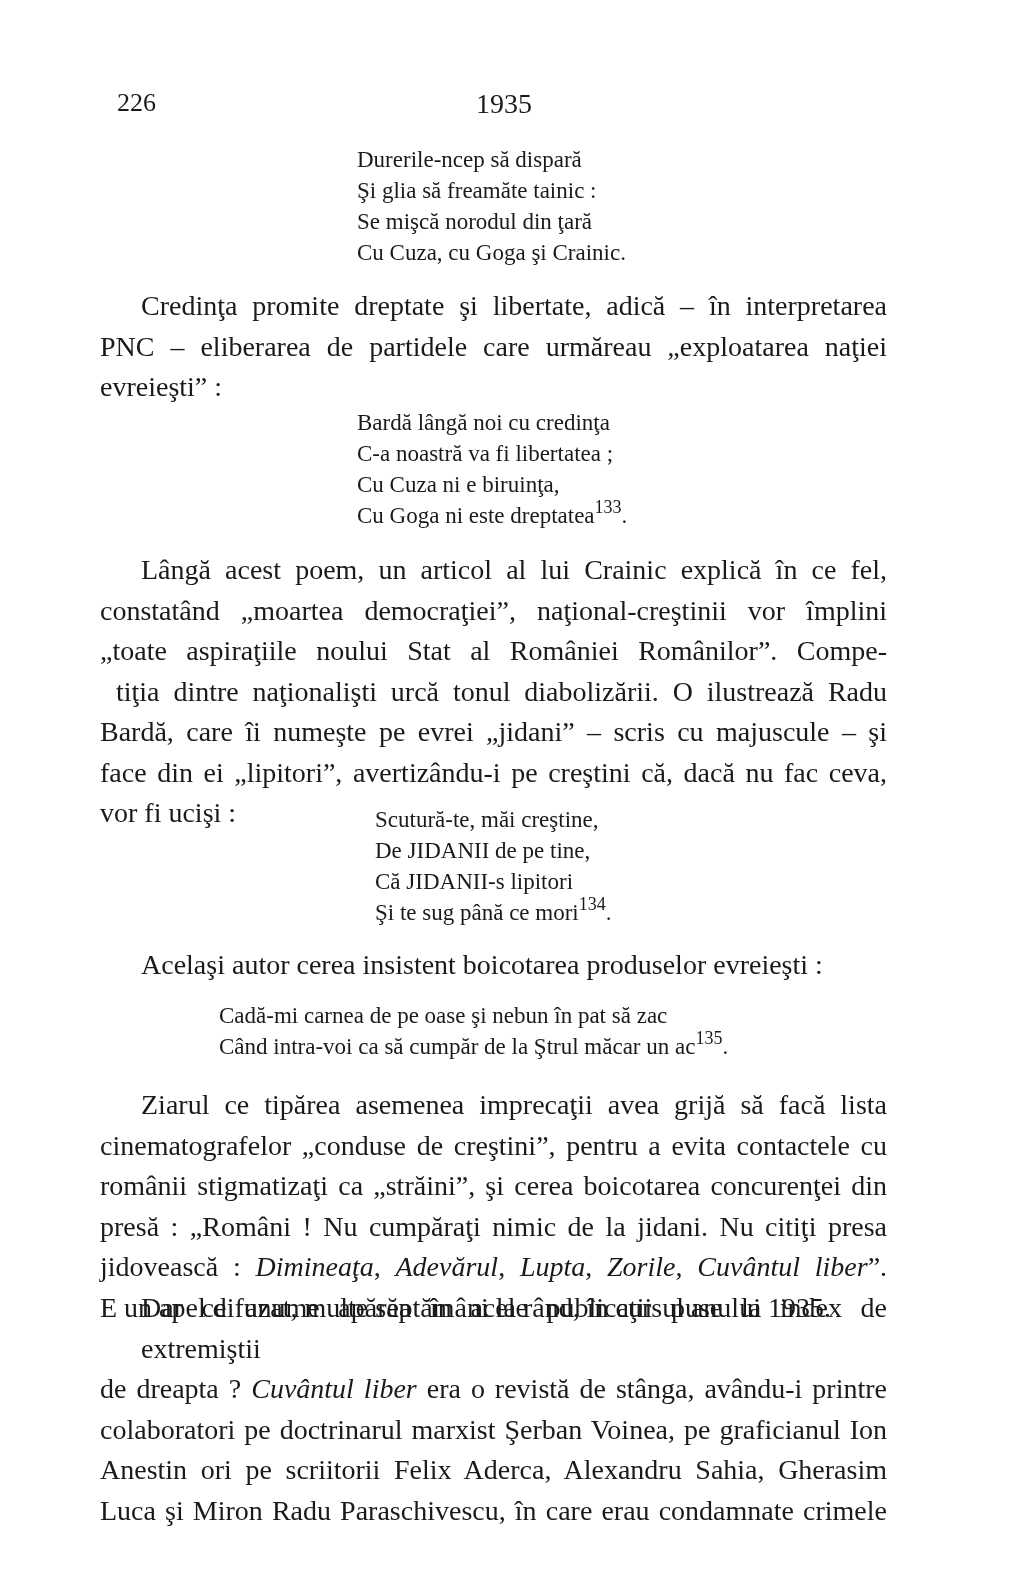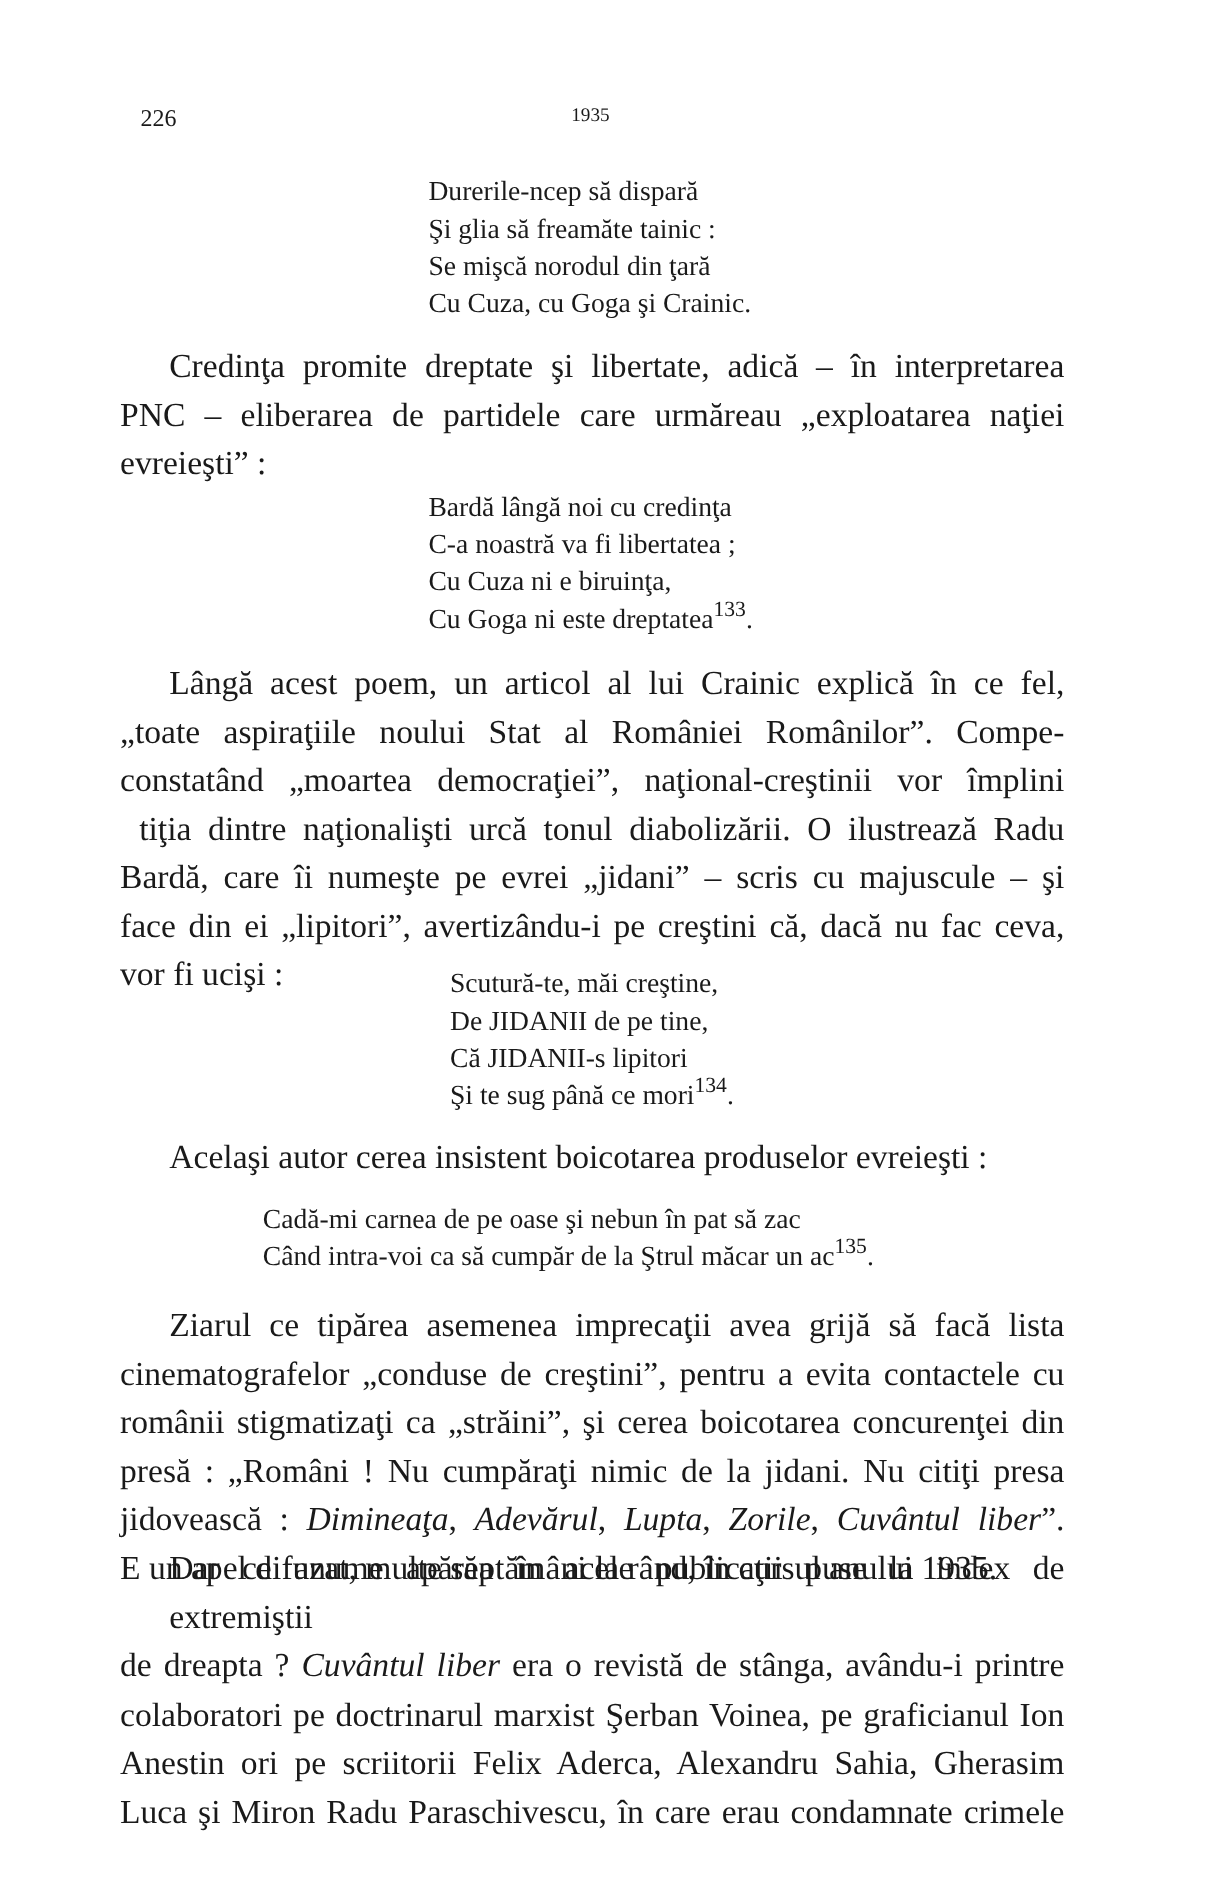--- a/index.html
+++ b/index.html
@@ -1,19 +1,19 @@
 <!DOCTYPE html>
 <html><head>
   <meta charset="utf-8">
   <style>
     html, body { margin: 0; padding: 0; background: #ffffff; }
     body { width: 1024px; height: 1575px; position: relative; overflow: hidden;
            font-family: "Liberation Serif", "DejaVu Serif", serif; color: #1a1a1a; }
-    .page-number { position: absolute; left: 117px; top: 88px; font-size: 20px; }
-    .running-head { position: absolute; left: 476px; top: 88px; font-size: 16px; }
+    .page-number { position: absolute; left: 117px; top: 88px; font-size: 26px; }
+    .running-head { position: absolute; left: 476px; top: 88px; font-size: 28px; }
     .verse { position: absolute; font-size: 23px; line-height: 31px; }
     .verse .line { display: block; white-space: nowrap; }
     .para { position: absolute; left: 100px; width: 787px; font-size: 28px; line-height: 40.5px;
             text-align: justify; text-align-last: left; }
     .para .ln { display: block; text-align: justify; text-align-last: justify; white-space: nowrap; }
     .para .ln.last { text-align-last: left; }
     .indent { padding-left: 41px; }
     sup { font-size: 18px; line-height: 0; vertical-align: 10px; }
     i { font-style: italic; }
   </style>
@@ -38,22 +38,22 @@
 
 <div class="verse" style="left:357px; top:407px;">
   <span class="line">Bardă lângă noi cu credinţa</span>
   <span class="line">C-a noastră va fi libertatea ;</span>
   <span class="line">Cu Cuza ni e biruinţa,</span>
   <span class="line"><span>Cu Goga ni este dreptatea</span><sup>133</sup><span>.</span></span>
 </div>
 
 <div class="para" style="top:550px;">
   <span class="ln indent" style="white-space: normal; text-align-last: justify;">Lângă acest poem, un articol al lui Crainic explică în ce fel,</span>
+  <span class="ln" style="white-space: normal; text-align-last: justify;">constatând „moartea democraţiei”, naţional-creştinii vor împlini</span>
   <span class="ln" style="white-space: normal; text-align-last: justify;">„toate aspiraţiile noului Stat al României Românilor”. Compe-</span>
-  <span class="ln" style="white-space: normal; text-align-last: justify;">constatând „moartea democraţiei”, naţional-creştinii vor împlini</span>
   <span class="ln" style="white-space: normal; text-align-last: justify; margin-left: 16px;">tiţia dintre naţionalişti urcă tonul diabolizării. O ilustrează Radu</span>
   <span class="ln" style="white-space: normal; text-align-last: justify;">Bardă, care îi numeşte pe evrei „jidani” – scris cu majuscule – şi</span>
   <span class="ln" style="white-space: normal; text-align-last: justify;">face din ei „lipitori”, avertizându-i pe creştini că, dacă nu fac ceva,</span>
   <span class="ln last">vor fi ucişi :</span>
 </div>
 
 <div class="verse" style="left:375px; top:804px;">
   <span class="line">Scutură-te, măi creştine,</span>
   <span class="line">De JIDANII de pe tine,</span>
   <span class="line">Că JIDANII-s lipitori</span>

